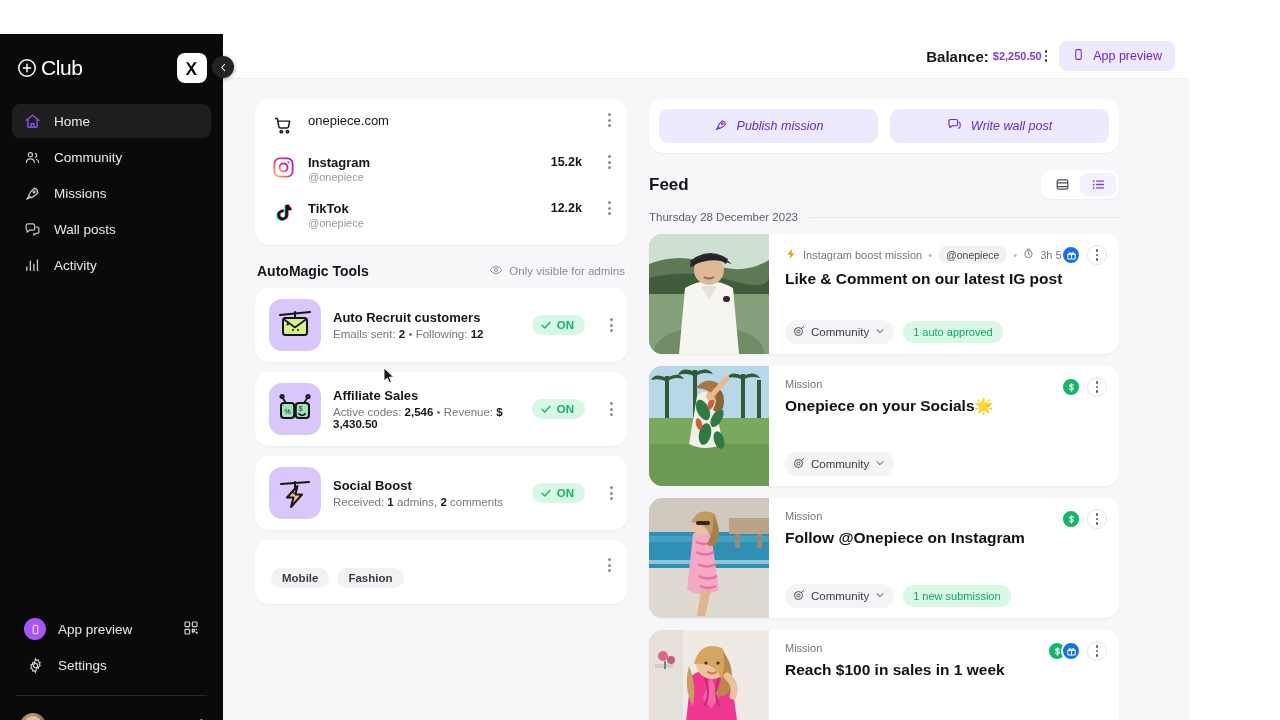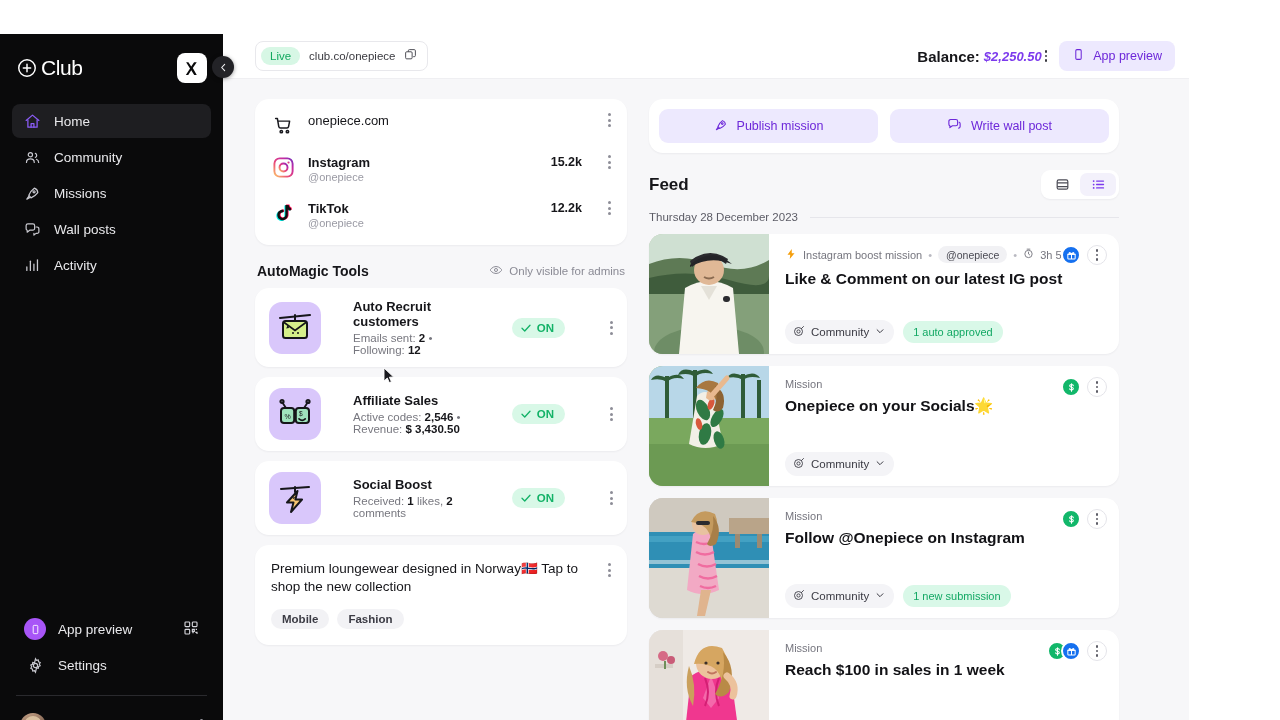--- a/index.html
+++ b/index.html
@@ -88,21 +88,21 @@
     border: 1px solid #e8e8ec; border-radius: 8px; padding: 0 10px 0 5px; background:#fff;
     cursor: pointer;
   }
   .live-chip {
     background: #d7f7e5; color: #11a85f; font-size: 11.5px; font-weight: 500;
     border-radius: 20px; padding: 3px 9px;
   }
   .url-text { font-size: 11.5px; color: #3a3a40; }
   .topbar-right { margin-left: auto; display: flex; align-items: center; gap: 12px; }
   .balance-lbl { font-size: 15px; font-weight: 700; color: #16161a; }
-  .balance-val { font-size: 13px; font-weight: 700; color: #7c3aed; margin-left: 4px; font-style: italic; }
+  .balance-val { font-size: 11px; font-weight: 700; color: #7c3aed; margin-left: 4px; }
   .dots-v-sm { display:flex; flex-direction:column; gap:2px; align-items:center; margin-left:3px; cursor:pointer;}
   .dots-v-sm i { width:2.5px; height:2.5px; border-radius:50%; background:#3a3a40; display:block; }
   .appview-btn {
     display:flex; align-items:center; gap:8px; height:30px;
     background: #ede9fe; color:#6d28d9; font-size:12.5px; border-radius:8px;
     padding: 0 13px; cursor:pointer;
   }
 
   .content { display: flex; gap: 22px; padding: 20px 18px 0 32px; height: 675px; }
 
@@ -117,38 +117,38 @@
   .chan-sub { font-size: 11px; color:#9a9aa4; margin-top:1px; }
   .chan-count { margin-left:auto; font-size:12.5px; font-weight:700; color:#16161a; }
   .row-dots { margin-left: 13px; display:flex; flex-direction:column; gap:2.5px; align-items:center; cursor:pointer; }
   .row-dots i { width:3px;height:3px;border-radius:50%;background:#8d8d97;display:block; }
   .ml-auto { margin-left:auto; }
 
   .sec-head { display:flex; align-items:flex-end; margin: 18px 2px 9px; }
   .sec-title { font-size: 14px; font-weight: 700; color:#16161a; }
   .sec-note { margin-left:auto; display:flex; align-items:center; gap:6px; font-size:11.5px; color:#8b8b95; }
 
-  .tool-card { display:flex; align-items:center; gap:32px; padding: 11px 14px; margin-bottom: 10px; }
+  .tool-card { display:flex; align-items:center; gap:12px; padding: 11px 14px; margin-bottom: 10px; }
   .tool-ico { width: 52px; height: 52px; border-radius: 13px; background:#d9c7fb; flex:0 0 52px;
               display:flex; align-items:center; justify-content:center; }
   .tool-name { font-size: 13px; font-weight: 700; color:#16161a; }
   .tool-sub { font-size: 11.5px; color:#77777f; margin-top: 3px; }
   .tool-sub b { color:#16161a; font-weight:700; }
   .on-pill { display:flex; align-items:center; gap:5px; background:#d8f8e7; color:#13b267;
              border-radius: 20px; padding: 4px 11px 4px 8px; font-size: 11.5px; font-weight:600; margin-left:auto; cursor:pointer;}
 
   .promo-card { padding: 15px 16px 16px; position:relative; }
   .promo-text { font-size: 13.5px; color:#16161a; line-height: 1.32; padding-right: 26px; }
   .promo-dots { position:absolute; right: 16px; top: 18px; }
   .tags { display:flex; gap:8px; margin-top: 13px; }
   .tag { background:#f2f2f5; color:#3b3b44; border-radius:14px; padding:4px 11px; font-size:11.5px; font-weight:600; }
 
   
   .col-right { width: 470px; flex: 0 0 470px; }
-  .action-card { display:flex; gap: 12px; padding: 10px; border-radius: 14px; }
+  .action-card { display:flex; gap: 12px; padding: 10px; border-radius: 14px; font-style: italic; }
   .act-btn {
     flex:1 1 0; height: 34px; background:#ede9fe; color:#6d28d9; border-radius: 9px;
     display:flex; align-items:center; justify-content:center; gap:9px; font-size:12.5px;
     font-weight:500; cursor:pointer;
   }
   .feed-head { display:flex; align-items:center; margin: 17px 0 12px; }
   .feed-title { font-size:17px; font-weight:700; color:#16161a; }
   .view-toggle {
     margin-left:auto; display:flex; background:#fff; border-radius:9px; padding:3px;
     box-shadow: 0 1px 2px rgba(16,24,40,.05);
@@ -305,30 +305,20 @@
 
   <div class="collapse-btn">
     <svg width="11" height="11" viewBox="0 0 24 24" fill="none" stroke="#f2f2f4" stroke-width="2.4" stroke-linecap="round" stroke-linejoin="round">
       <path d="M14.5 5 8 12l6.5 7"></path>
     </svg>
   </div>
 
   <main class="main">
 
     <div class="topbar">
-      <div class="url-pill">
-        <span class="live-chip">Live</span>
-        <span class="url-text">club.co/onepiece</span>
-        <span>
-          <svg width="13" height="13" viewBox="0 0 24 24" fill="none" stroke="#4a4a52" stroke-width="1.8" stroke-linejoin="round">
-            <rect x="3" y="7" width="12" height="13" rx="2"></rect>
-              <path d="M8 7V5a2 2 0 0 1 2-2h9a2 2 0 0 1 2 2v9a2 2 0 0 1-2 2h-2"></path>
-          </svg>
-        </span>
-      </div>
       <div class="topbar-right">
         <div style="display:flex;align-items:center">
           <span class="balance-lbl">Balance:</span>
           <span class="balance-val">$2,250.50</span>
           <span class="dots-v-sm">
               <i></i>
               <i></i>
               <i></i>
             </span>
         </div>
@@ -490,37 +480,36 @@
           <span class="tool-ico">
             <svg width="40" height="40" viewBox="0 0 40 40">
               <path d="M6 11 L34 9" stroke="#16161a" stroke-width="2" stroke-linecap="round"></path>
               <path d="M20 9 V14" stroke="#16161a" stroke-width="2" stroke-linecap="round"></path>
               <path d="M22.5 13 L12 24.5 h6.5 L16 34 l11-12.5 h-6.6z" fill="#f6c572" stroke="#16161a" stroke-width="2" stroke-linejoin="round"></path>
               <path d="M18 20.5 l1.6-1.2" stroke="#16161a" stroke-width="1.2"></path>
             </svg>
           </span>
           <span>
             <div class="tool-name">Social Boost</div>
-            <div class="tool-sub"><span>Received: </span><b>1</b><span> likes, </span><b>2</b><span> comments</span></div>
+            <div class="tool-sub"><span>Received: </span><b>1</b><span> admins, </span><b>2</b><span> comments</span></div>
           </span>
           <span class="on-pill">
             <svg width="12" height="12" viewBox="0 0 24 24" fill="none" stroke="#13b267" stroke-width="2.6" stroke-linecap="round" stroke-linejoin="round">
                 <path d="M4 12.5 9.5 18 20 6.5"></path>
               </svg>
             <span>ON</span>
           </span>
           <span class="row-dots">
               <i></i>
               <i></i>
               <i></i>
             </span>
         </div>
 
         <div class="card promo-card">
-          <div class="promo-text">Premium loungewear designed in Norway🇳🇴 Tap to shop the new collection</div>
           <span class="row-dots promo-dots">
               <i></i>
               <i></i>
               <i></i>
             </span>
           <div class="tags">
             <span class="tag">Mobile</span>
             <span class="tag">Fashion</span>
           </div>
         </div>

